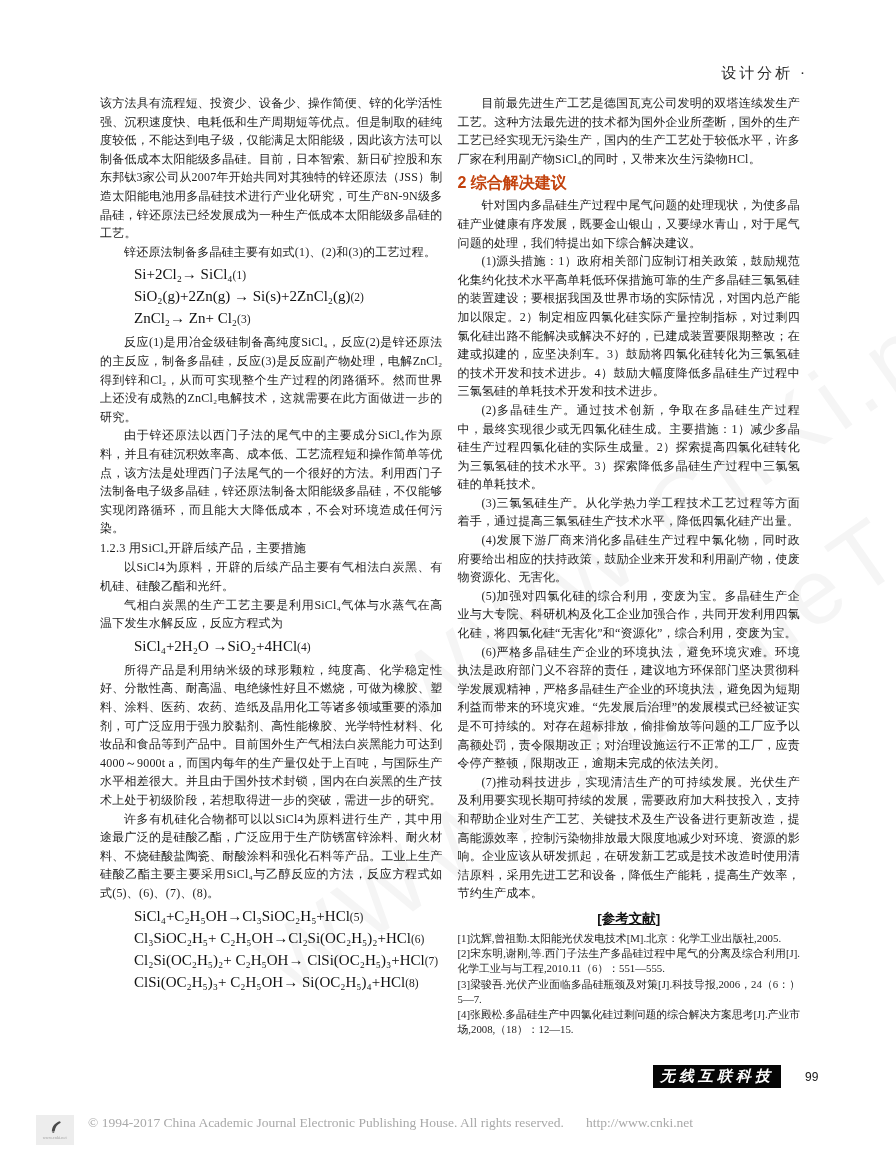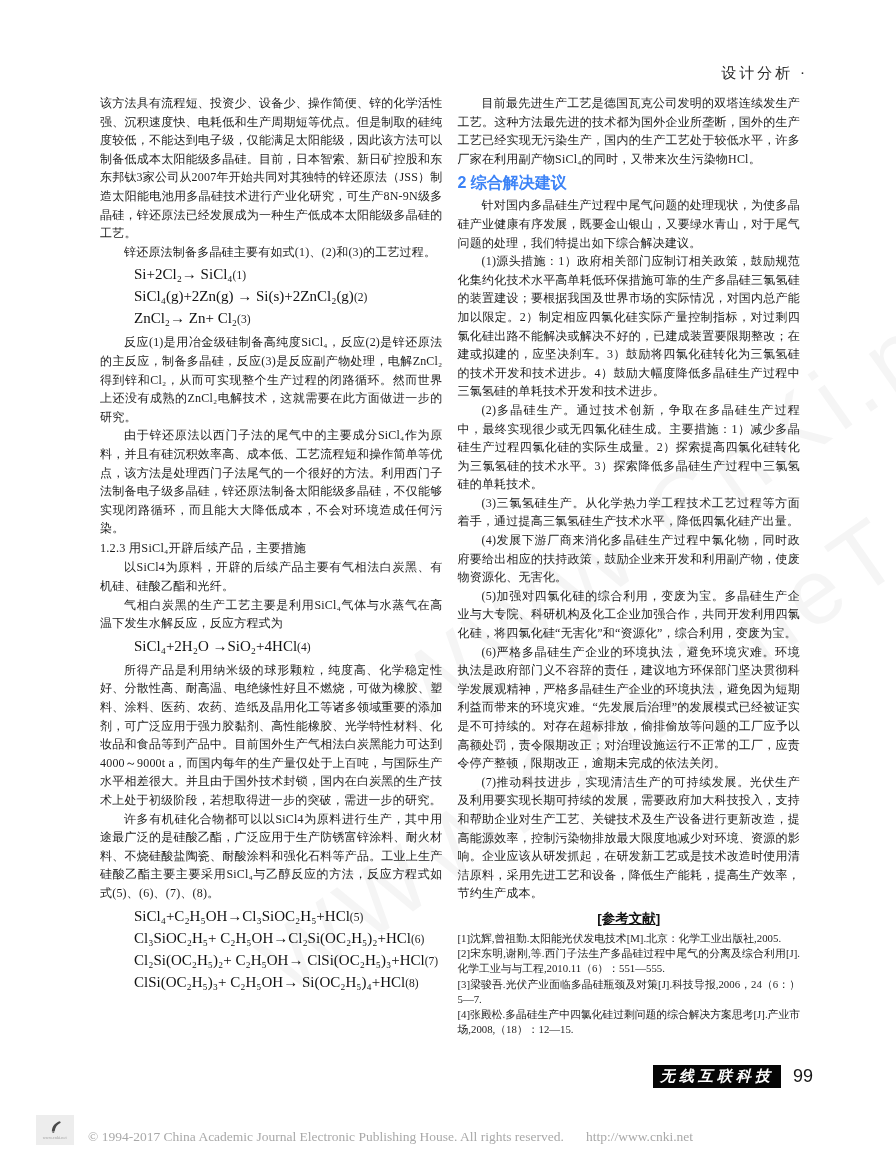--- a/index.html
+++ b/index.html
@@ -6,39 +6,39 @@
   .page{position:relative;width:896px;height:1161px;background:#ffffff;overflow:hidden;
         font-family:"Liberation Serif","DejaVu Serif",serif;color:#1d1d1d;}
   .running-head{position:absolute;top:64px;right:88px;font-size:15px;letter-spacing:3px;color:#2a2a2a;}
   .columns{position:absolute;top:94px;left:100px;width:700px;display:flex;gap:15px;}
   .col{width:343px;}
   .para{margin:0;font-size:12px;line-height:18.6px;text-align:justify;text-indent:2em;
         letter-spacing:0.2px;color:#1d1d1d;}
   .para.noindent{text-indent:0;}
   .subhead{margin:1px 0;font-size:12.3px;line-height:18.6px;text-indent:0;text-align:left;}
   .sechead{margin:5px 0 3px 0;font-size:16px;line-height:20px;font-weight:bold;
-           font-family:"Liberation Sans","DejaVu Sans",sans-serif;color:#3b82f6;}
+           font-family:"Liberation Sans","DejaVu Sans",sans-serif;color:#c2410c;}
   .eqblock{margin:3px 0;}
   .eqrow{display:flex;align-items:baseline;
          padding-left:34px;font-size:15px;line-height:21px;color:#111;}
   .eqexpr{white-space:nowrap;}
   .eqnum{font-size:11.5px;color:#222;}
   .refhead{margin:7px 0 3px 0;text-align:center;font-weight:bold;font-size:13.5px;
            font-family:"Liberation Sans","DejaVu Sans",sans-serif;color:#111;text-decoration:underline;}
   .ref{margin:0;font-size:10.8px;line-height:15.2px;text-align:justify;color:#1d1d1d;}
   .watermark{position:absolute;white-space:nowrap;font-size:92px;letter-spacing:8px;
              color:rgba(90,90,90,0.06);transform:rotate(-35deg);transform-origin:left top;
              font-family:"Liberation Sans","DejaVu Sans",sans-serif;pointer-events:none;}
   .wm1{left:370px;top:660px;}
   .wm2{left:240px;top:930px;}
-  .page-badge{position:absolute;top:1065px;left:653px;display:flex;align-items:center;gap:12px;}
+  .page-badge{position:absolute;top:1065px;left:653px;display:flex;align-items:center;gap:24px;}
   .badge{background:#060606;color:#fff;font-weight:bold;font-style:italic;
          font-size:15px;letter-spacing:4px;padding:3px 7px;line-height:17px;}
-  .pagenum{font-size:18px;color:#151515;font-family:"Liberation Sans","DejaVu Sans",sans-serif;}
-  .footer{position:absolute;top:1115px;left:36px;display:flex;align-items:flex-end;color:#a9a9a9;}
+  .pagenum{font-size:12px;color:#151515;font-family:"Liberation Sans","DejaVu Sans",sans-serif;}
+  .footer{position:absolute;top:1115px;left:36px;display:flex;align-items:flex-start;color:#a9a9a9;}
   .logo-box{width:38px;height:30px;background:#ededed;display:flex;flex-direction:column;
             align-items:center;justify-content:center;margin-right:14px;}
   .logo-caption{font-size:6px;line-height:6px;color:#9f9f9f;transform:scale(0.72);white-space:nowrap;}
   .copy{font-size:13.5px;}
   .url{font-size:13.5px;margin-left:22px;}
 </style>
 </head>
 <body>
 
 <div class="page">
@@ -53,21 +53,21 @@
     <div class="col">
       <p class="para noindent">该方法具有流程短、投资少、设备少、操作简便、锌的化学活性强、沉积速度快、电耗低和生产周期短等优点。但是制取的硅纯度较低，不能达到电子级，仅能满足太阳能级，因此该方法可以制备低成本太阳能级多晶硅。目前，日本智索、新日矿控股和东东邦钛3家公司从2007年开始共同对其独特的锌还原法（JSS）制造太阳能电池用多晶硅技术进行产业化研究，可生产8N-9N级多晶硅，锌还原法已经发展成为一种生产低成本太阳能级多晶硅的工艺。</p>
       <p class="para">锌还原法制备多晶硅主要有如式(1)、(2)和(3)的工艺过程。</p>
 
       <div class="eqblock">
         <div class="eqrow">
           <span class="eqexpr">Si+2Cl₂→ SiCl₄</span>
           <span class="eqnum">(1)</span>
         </div>
         <div class="eqrow">
-          <span class="eqexpr">SiCl₄(g)+2Zn(g) → Si(s)+2ZnCl₂(g)</span>
+          <span class="eqexpr">SiO₂(g)+2Zn(g) → Si(s)+2ZnCl₂(g)</span>
           <span class="eqnum">(2)</span>
         </div>
         <div class="eqrow">
           <span class="eqexpr">ZnCl₂→ Zn+ Cl₂</span>
           <span class="eqnum">(3)</span>
         </div>
       </div>
 
       <p class="para">反应(1)是用冶金级硅制备高纯度SiCl₄，反应(2)是锌还原法的主反应，制备多晶硅，反应(3)是反应副产物处理，电解ZnCl₂得到锌和Cl₂，从而可实现整个生产过程的闭路循环。然而世界上还没有成熟的ZnCl₂电解技术，这就需要在此方面做进一步的研究。</p>
       <p class="para">由于锌还原法以西门子法的尾气中的主要成分SiCl₄作为原料，并且有硅沉积效率高、成本低、工艺流程短和操作简单等优点，该方法是处理西门子法尾气的一个很好的方法。利用西门子法制备电子级多晶硅，锌还原法制备太阳能级多晶硅，不仅能够实现闭路循环，而且能大大降低成本，不会对环境造成任何污染。</p>

